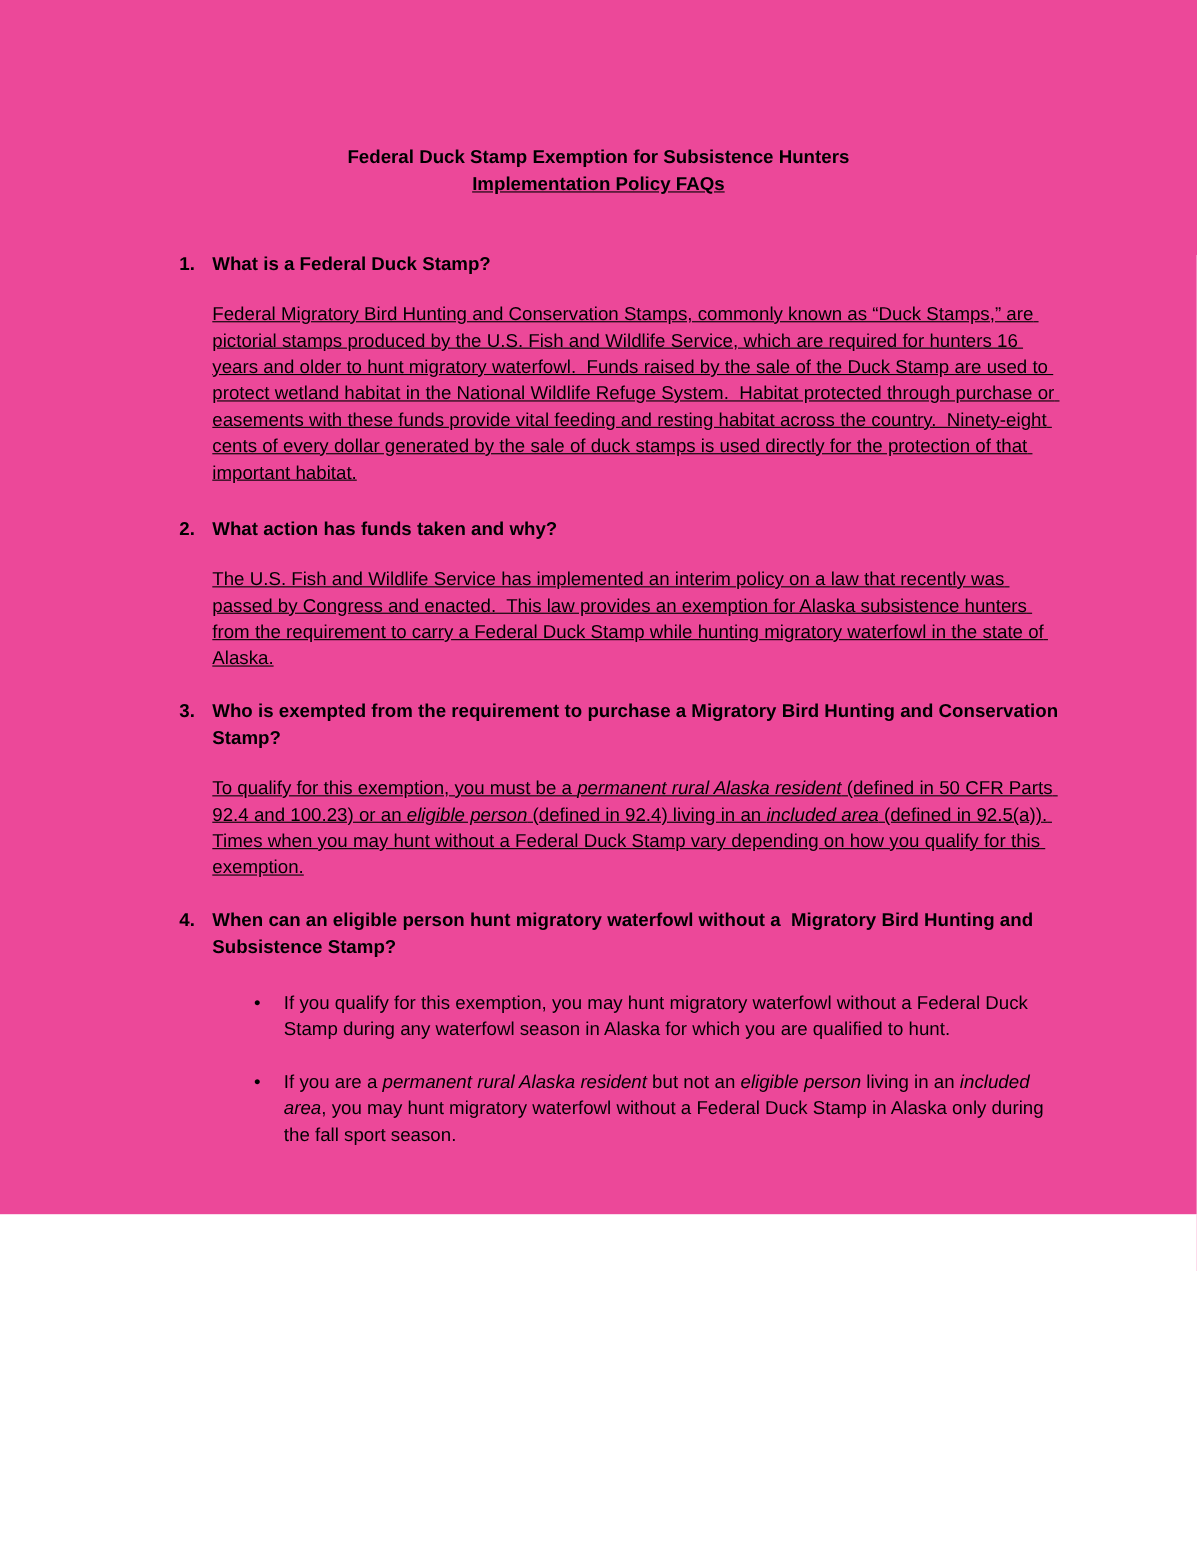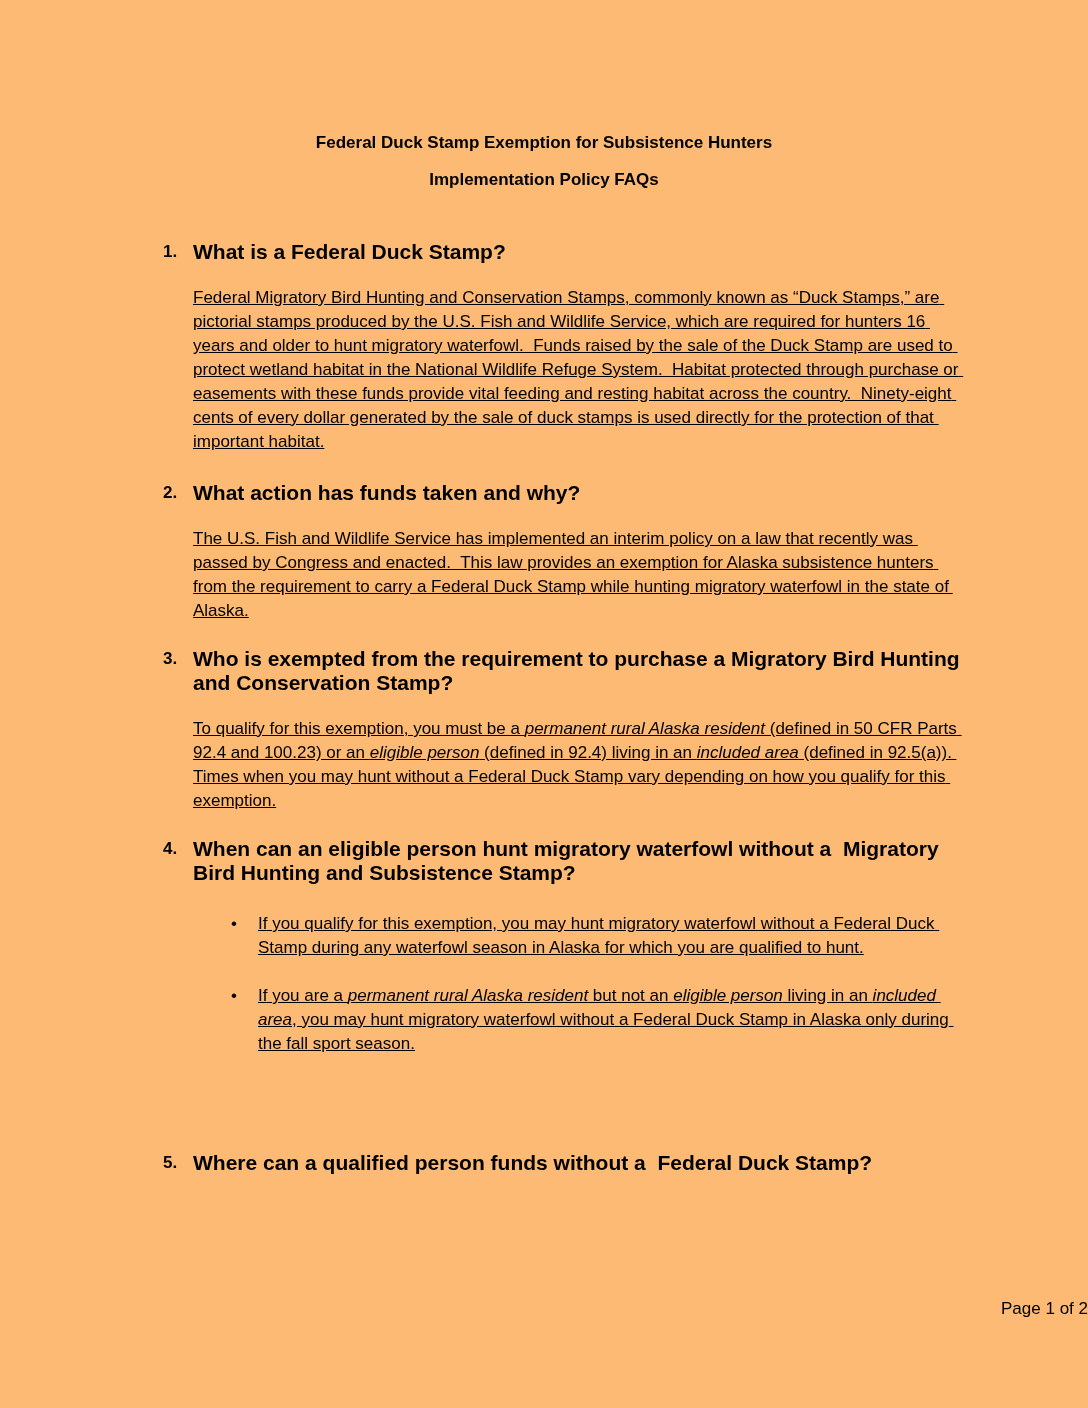--- a/index.html
+++ b/index.html
@@ -3,39 +3,40 @@
 <meta charset="utf-8">
 <style>
   html, body {
     margin: 0;
     padding: 0;
     background: #ffffff;
   }
   .page {
     position: relative;
     width: 1088px;
-    height: 1408px;
-    background: #fdba74;
+    height: 1104px;
+    background: #ec4899;
     color: #000000;
     font-family: "Liberation Sans", sans-serif;
     font-size: 17px;
     line-height: 24px;
     box-sizing: border-box;
     padding-top: 131px;
     overflow: hidden;
   }
   .doc-title,
   .doc-subtitle {
     width: 100%;
     text-align: center;
     font-weight: bold;
     white-space: pre-wrap;
   }
   .doc-subtitle {
-    margin-top: 13px;
+    margin-top: 1px;
+    text-decoration: underline;
   }
   .faq-item {
     margin-left: 163px;
     width: 806px;
   }
   .faq-item.first {
     margin-top: 48px;
   }
   .faq-item.gap-lg {
     margin-top: 27px;
@@ -50,39 +51,38 @@
     display: flex;
     align-items: flex-start;
   }
   .q-num {
     flex: 0 0 30px;
     font-weight: bold;
   }
   .q-text {
     flex: 1 1 auto;
     margin: 0;
-    font-size: 21px;
+    font-size: 17px;
     font-weight: bold;
     line-height: 24px;
     white-space: pre-wrap;
   }
   .answer {
     margin: 22px 0 0 30px;
     white-space: pre-wrap;
     text-decoration: underline;
   }
   .answer i, .bullet-item i {
     font-style: italic;
     text-align: right;
   }
   .bullet-list {
     list-style: none;
     margin: 27px 0 0 30px;
     padding: 0;
-    text-decoration: underline;
   }
   .bullet-item {
     position: relative;
     padding-left: 65px;
     white-space: pre-wrap;
   }
   .bullet-item::before {
     content: "\2022";
     position: absolute;
     left: 38px;

